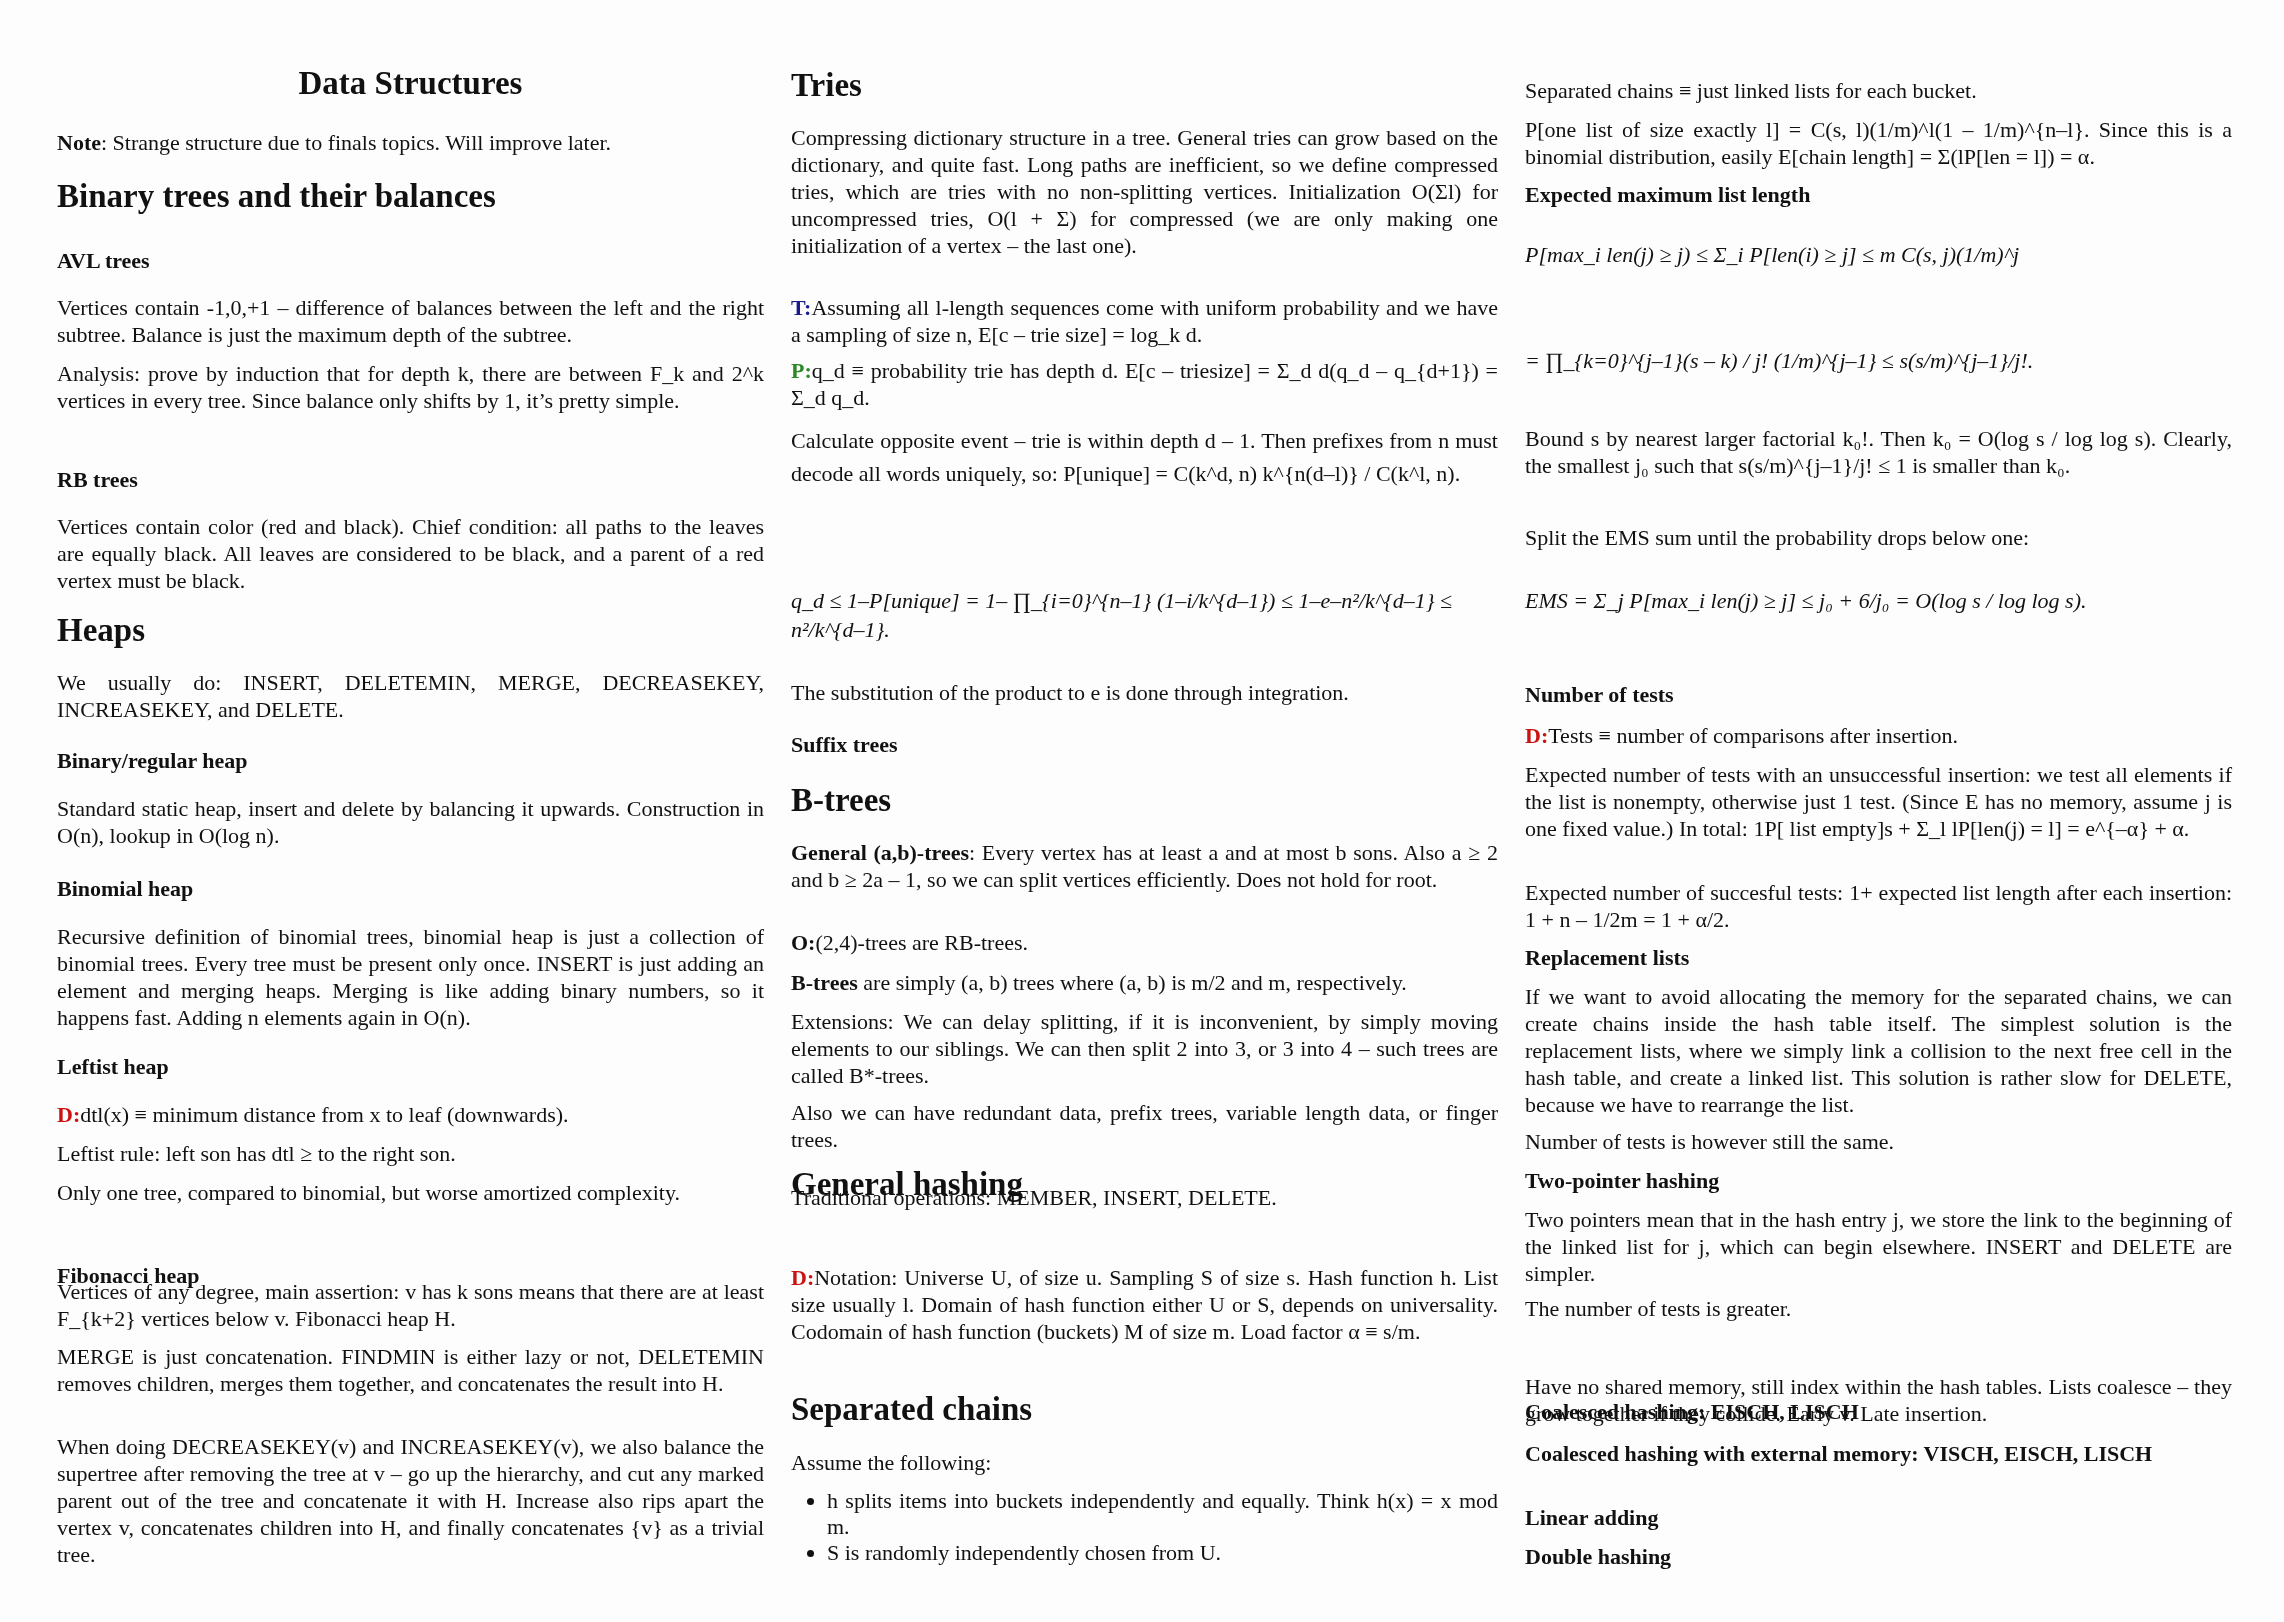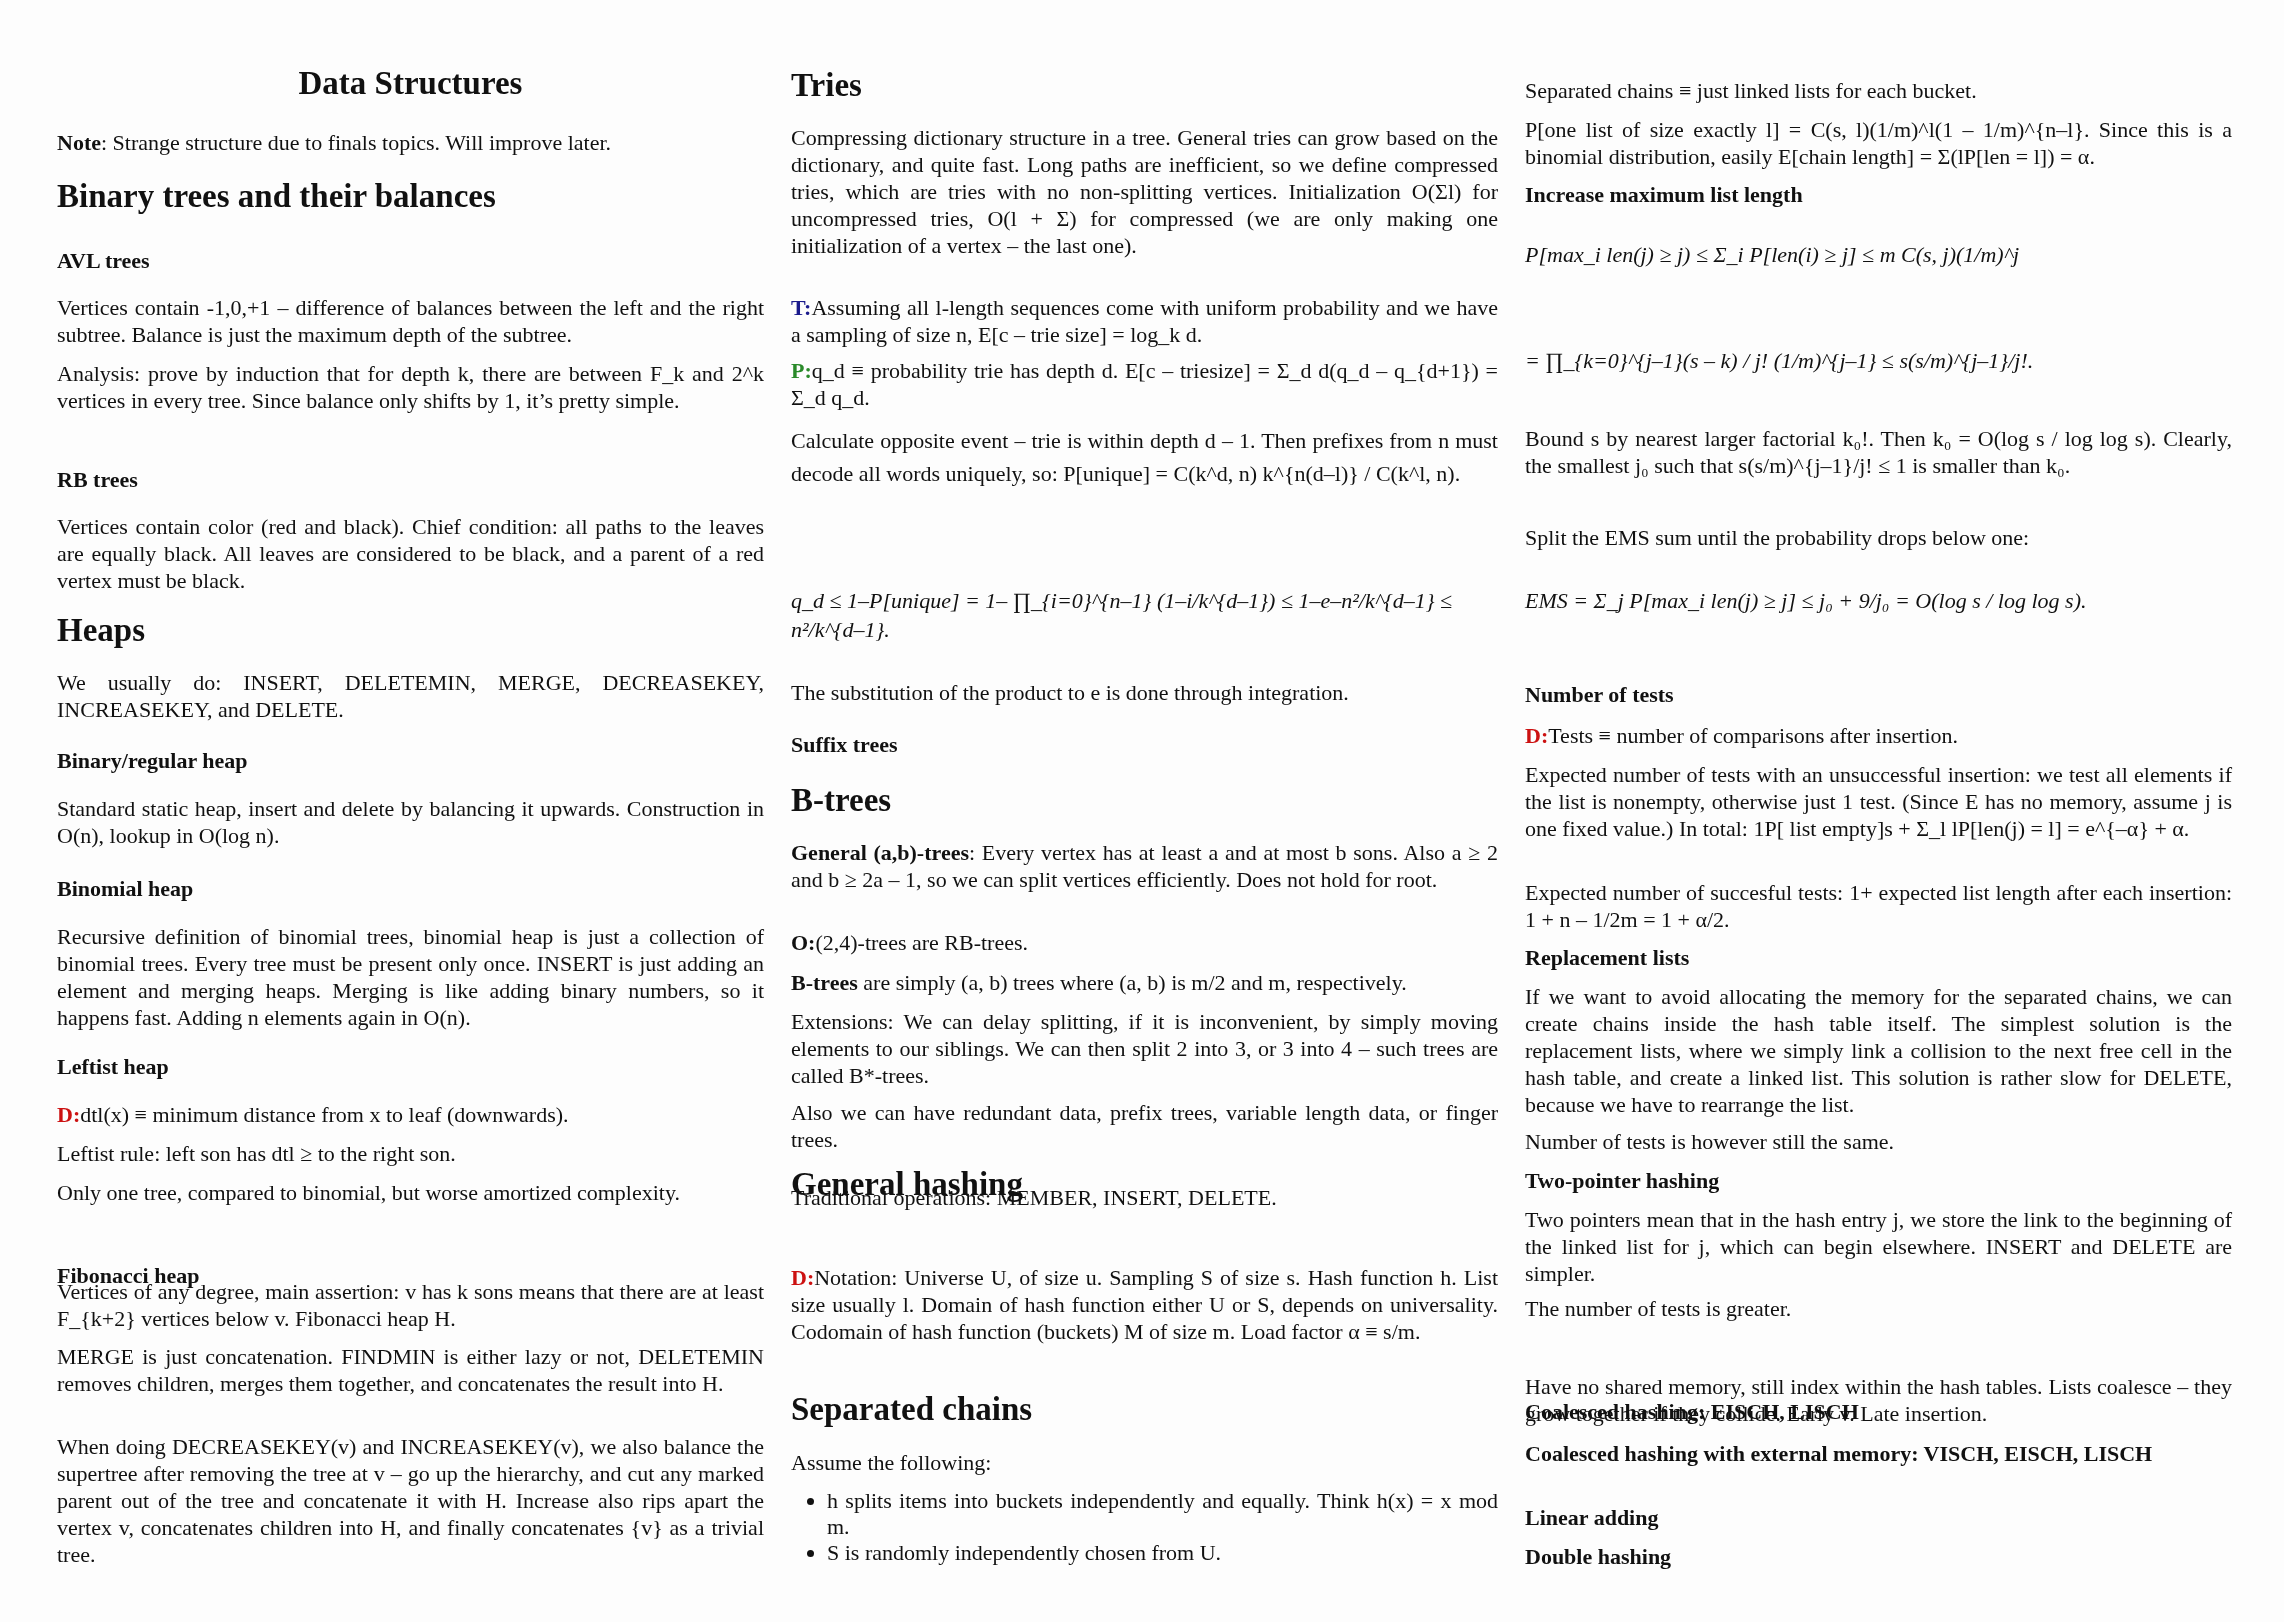--- a/index.html
+++ b/index.html
@@ -78,26 +78,26 @@
     <p class="abs" style="top:1449px">Assume the following:</p>
     <ul class="abs" style="top:1488px">
       <li>h splits items into buckets independently and equally. Think h(x) = x mod m.</li>
       <li>S is randomly independently chosen from U.</li>
     </ul>
   </div>
 
   <div class="col col3">
     <p class="abs" style="top:77px">Separated chains ≡ just linked lists for each bucket.</p>
     <p class="abs" style="top:116px">P[one list of size exactly l] = C(s, l)(1/m)^l(1 – 1/m)^{n–l}. Since this is a binomial distribution, easily E[chain length] = Σ(lP[len = l]) = α.</p>
-    <div class="abs h2" style="top:181px">Increase maximum list length</div>
+    <div class="abs h2" style="top:181px">Expected maximum list length</div>
     <div class="abs eq" style="top:240px">P[max_i len(j) ≥ j) ≤ Σ_i P[len(i) ≥ j] ≤ m C(s, j)(1/m)^j</div>
     <div class="abs eq" style="top:346px">= ∏_{k=0}^{j–1}(s – k) / j! (1/m)^{j–1} ≤ s(s/m)^{j–1}/j!.</div>
     <p class="abs" style="top:425px">Bound s by nearest larger factorial k₀!. Then k₀ = O(log s / log log s). Clearly, the smallest j₀ such that s(s/m)^{j–1}/j! ≤ 1 is smaller than k₀.</p>
     <p class="abs" style="top:524px">Split the EMS sum until the probability drops below one:</p>
-    <div class="abs eq" style="top:586px">EMS = Σ_j P[max_i len(j) ≥ j] ≤ j₀ + 9/j₀ = O(log s / log log s).</div>
+    <div class="abs eq" style="top:586px">EMS = Σ_j P[max_i len(j) ≥ j] ≤ j₀ + 6/j₀ = O(log s / log log s).</div>
     <div class="abs h2" style="top:681px">Number of tests</div>
     <p class="abs" style="top:722px"><span class="lbl red">D:</span><span>Tests ≡ number of comparisons after insertion.</span></p>
     <p class="abs" style="top:761px">Expected number of tests with an unsuccessful insertion: we test all elements if the list is nonempty, otherwise just 1 test. (Since E has no memory, assume j is one fixed value.) In total: 1P[ list empty]s + Σ_l lP[len(j) = l] = e^{–α} + α.</p>
     <p class="abs" style="top:879px">Expected number of succesful tests: 1+ expected list length after each insertion: 1 + n – 1/2m = 1 + α/2.</p>
     <div class="abs h2" style="top:944px">Replacement lists</div>
     <p class="abs" style="top:983px">If we want to avoid allocating the memory for the separated chains, we can create chains inside the hash table itself. The simplest solution is the replacement lists, where we simply link a collision to the next free cell in the hash table, and create a linked list. This solution is rather slow for DELETE, because we have to rearrange the list.</p>
     <p class="abs" style="top:1128px">Number of tests is however still the same.</p>
     <div class="abs h2" style="top:1167px">Two-pointer hashing</div>
     <p class="abs" style="top:1206px">Two pointers mean that in the hash entry j, we store the link to the beginning of the linked list for j, which can begin elsewhere. INSERT and DELETE are simpler.</p>
     <p class="abs" style="top:1295px">The number of tests is greater.</p>

